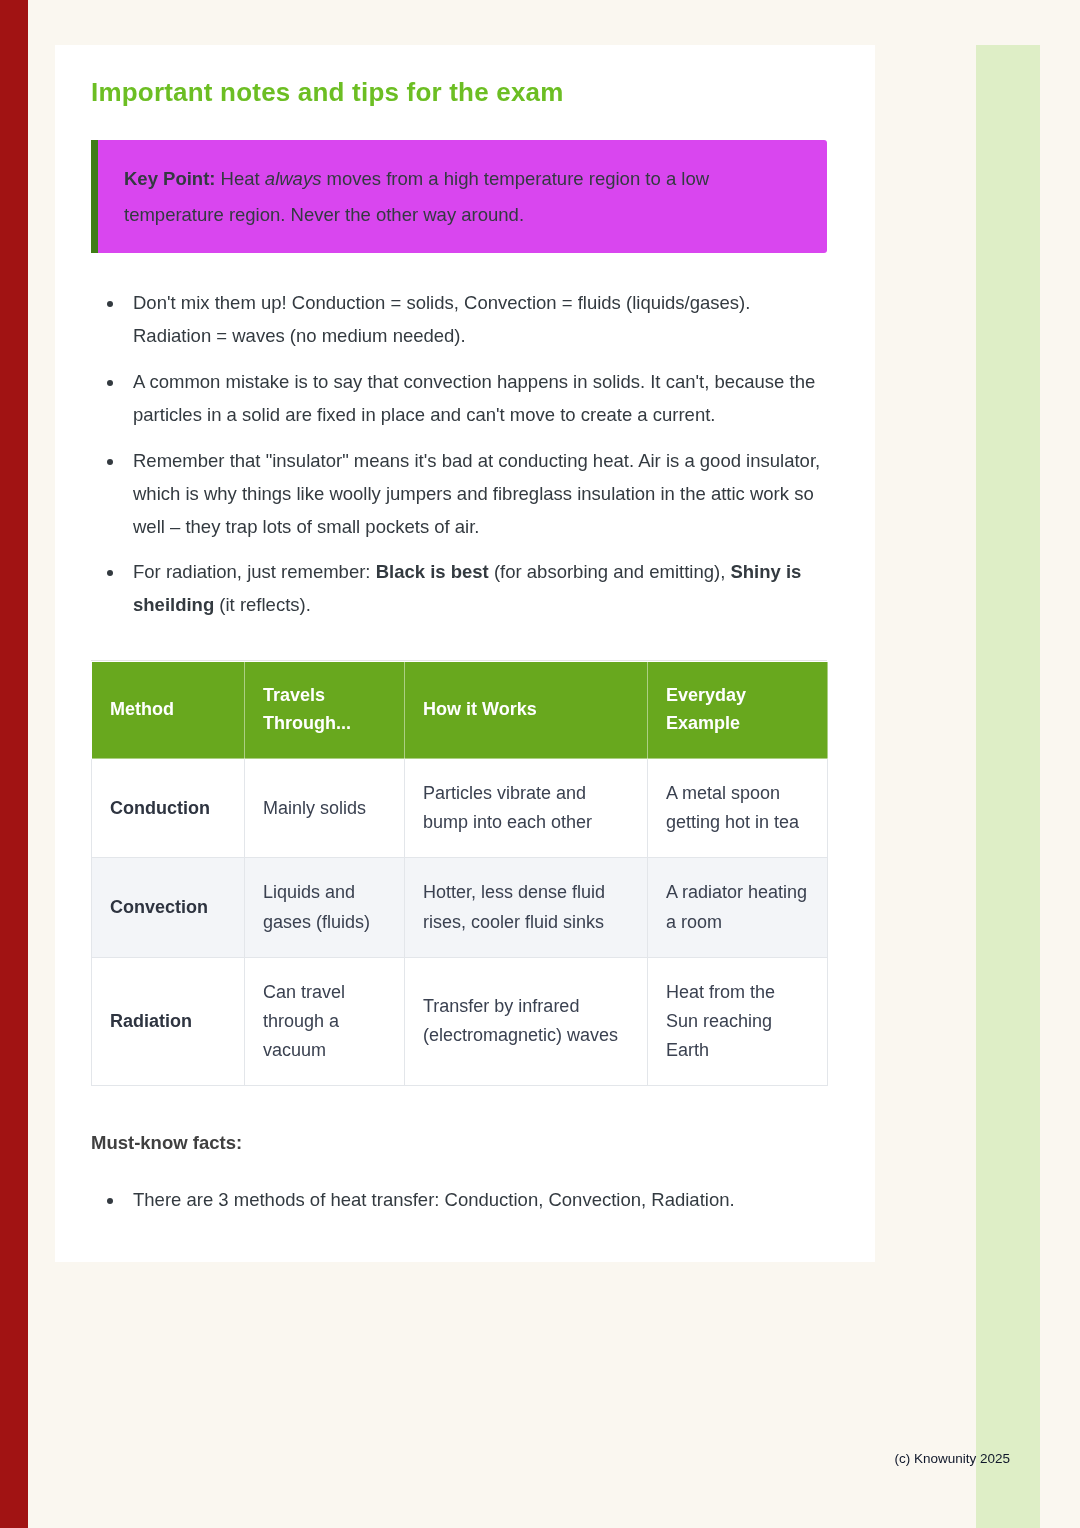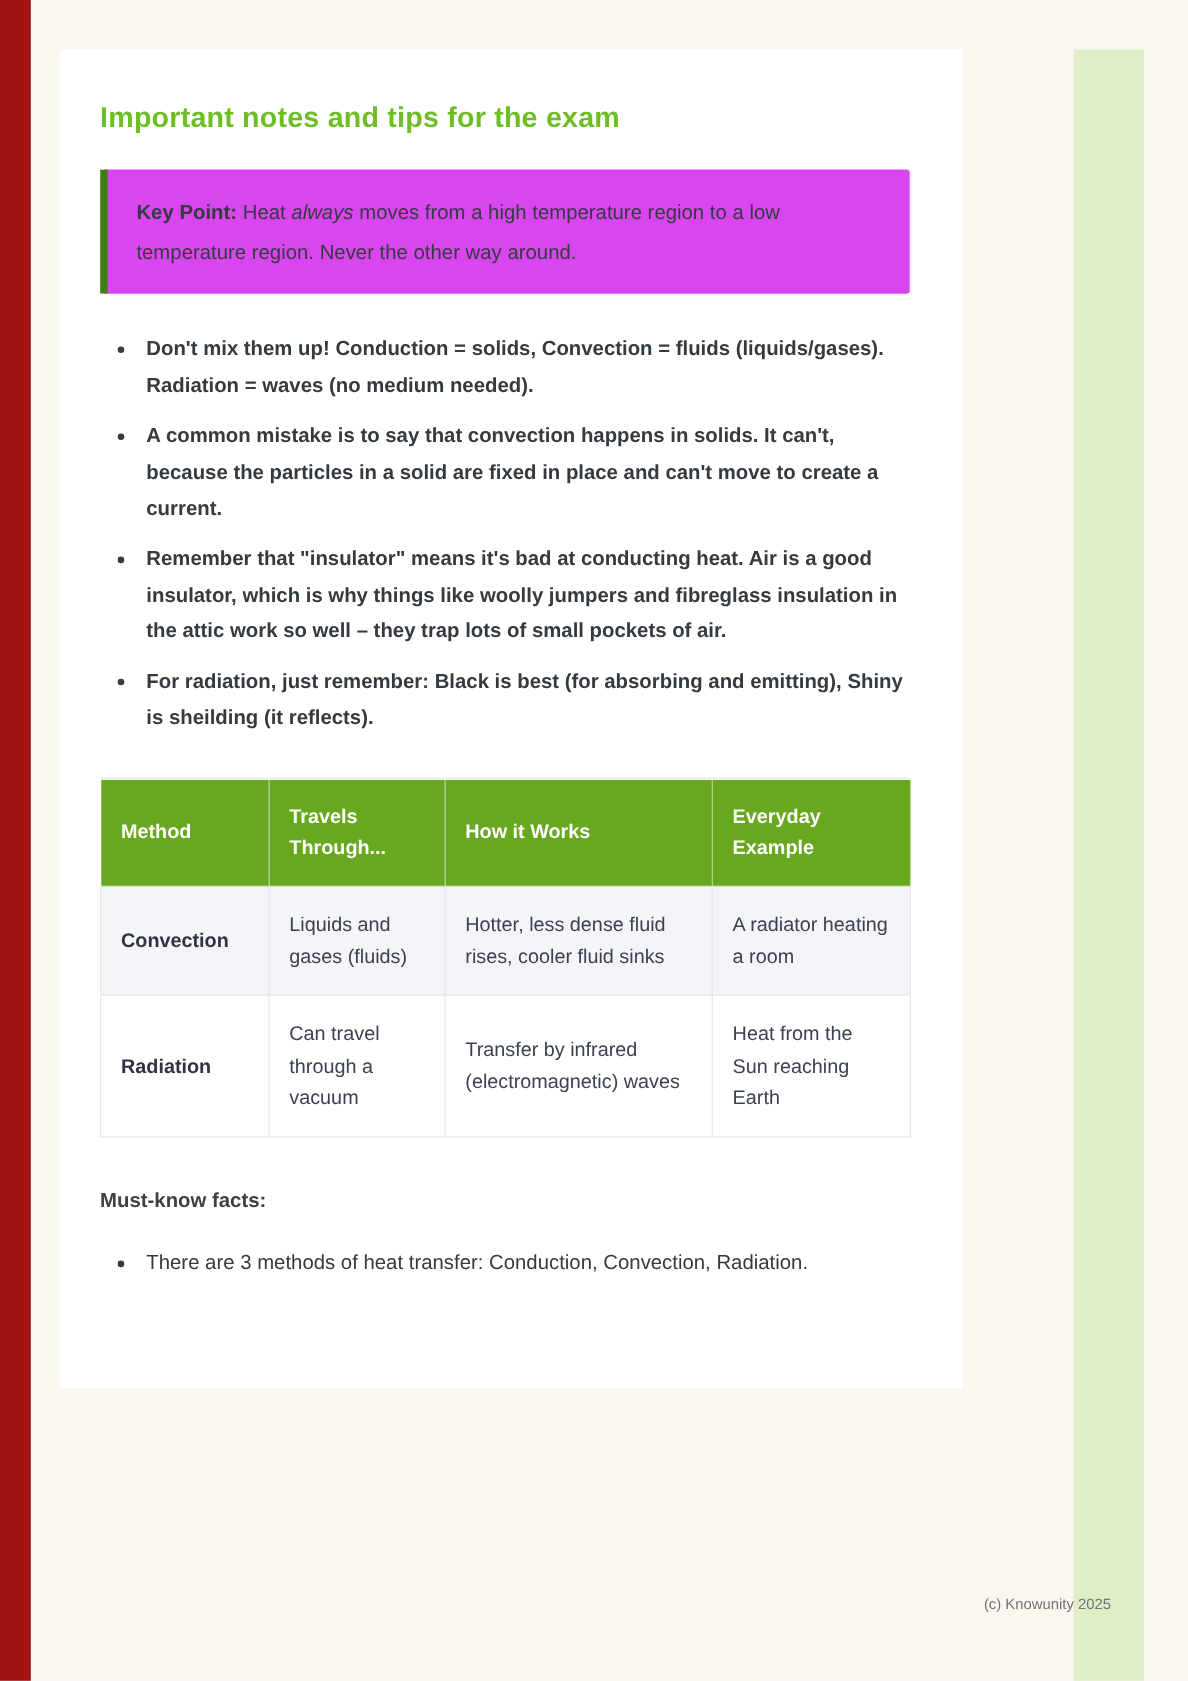--- a/index.html
+++ b/index.html
@@ -9,54 +9,54 @@
     background:#FAF7F0;
     font-family:"Liberation Sans", sans-serif;
     color:#333A40;
     overflow:hidden;
   }
   .left-strip  { position:absolute; left:0; top:0; width:28px; height:1528px; background:#A11313; }
   .right-strip { position:absolute; left:976px; top:45px; width:64px; height:1483px; background:#DEEEC6; }
   .card {
     position:absolute; left:55px; top:45px; width:820px; height:1217px;
     background:#FFFFFF;
-    padding:34px 48px 0 36px;
+    padding:20px 48px 0 36px;
     overflow:hidden;
   }
   h2.section-title { font-size:26px; font-weight:700; color:#6CBE23; letter-spacing:0.2px; }
   .title-notes   { margin:12px 0 32px; }
   .title-summary { margin:42px 0 30px; }
   .callout {
     background:#d946ef;
     border-left:7px solid #3F7D16;
     padding:21px 26px;
     font-size:18.5px;
     line-height:1.92;
     color:#333A40;
     border-radius:0 3px 3px 0;
   }
-  ul.bullets { margin:34px 0 0; padding-left:34px; font-size:18.5px; line-height:1.78; color:#333A40;font-weight:bold; }
+  ul.bullets { margin:34px 0 0; padding-left:34px; font-size:18.5px; line-height:1.78; color:#333A40; }
   ul.bullets li { margin-bottom:13px; padding-left:8px; }
   .divider { border:none; border-top:1px solid #E5E5E3; margin:38px 0 0; }
   table.summary-table { width:736px; table-layout:fixed; border-collapse:collapse; font-size:18px; color:#3A4150; }
   .summary-table th {
     background:#68A81E; color:#FFFFFF; font-weight:700; text-align:left;
     padding:20px 18px; border:1px solid rgba(255,255,255,0.45); line-height:1.55;
     vertical-align:middle;
   }
   .summary-table td {
     padding:20px 18px; border:1px solid #E3E6EA; line-height:1.62; vertical-align:middle;
     background:#FFFFFF;
   }
   .summary-table td.method { font-weight:700; color:#2E3440; }
   .summary-table tr.alt td { background:#F3F5F8; }
   .must-know { font-size:18.5px; font-weight:700; margin-top:46px; color:#404040; }
   ul.facts { margin:30px 0 0; padding-left:34px; font-size:18.5px; line-height:1.78; color:#333A40; }
   ul.facts li { padding-left:8px; }
-  .footer { position:absolute; right:70px; bottom:62px; font-size:13.5px; color:#737373; z-index:3; }
+  .footer { position:absolute; right:70px; bottom:62px; font-size:13.5px; color:#0f172a; z-index:3; }
 </style>
 </head>
 <body>
 
 <div class="left-strip"></div>
 <div class="right-strip"></div>
 
 <div class="card">
 
   <h2 class="section-title title-notes">Important notes and tips for the exam</h2>
@@ -84,20 +84,26 @@
     </colgroup>
     <thead>
       <tr>
         <th>Method</th>
         <th>Travels Through...</th>
         <th>How it Works</th>
         <th>Everyday Example</th>
       </tr>
     </thead>
     <tbody>
+      <tr>
+        <td class="method">Conduction</td>
+        <td>Mainly solids</td>
+        <td>Particles vibrate and bump into each other</td>
+        <td>A metal spoon getting hot in tea</td>
+      </tr>
       <tr class="alt">
         <td class="method">Convection</td>
         <td>Liquids and gases (fluids)</td>
         <td>Hotter, less dense fluid rises, cooler fluid sinks</td>
         <td>A radiator heating a room</td>
       </tr>
       <tr>
         <td class="method">Radiation</td>
         <td>Can travel through a vacuum</td>
         <td>Transfer by infrared (electromagnetic) waves</td>

